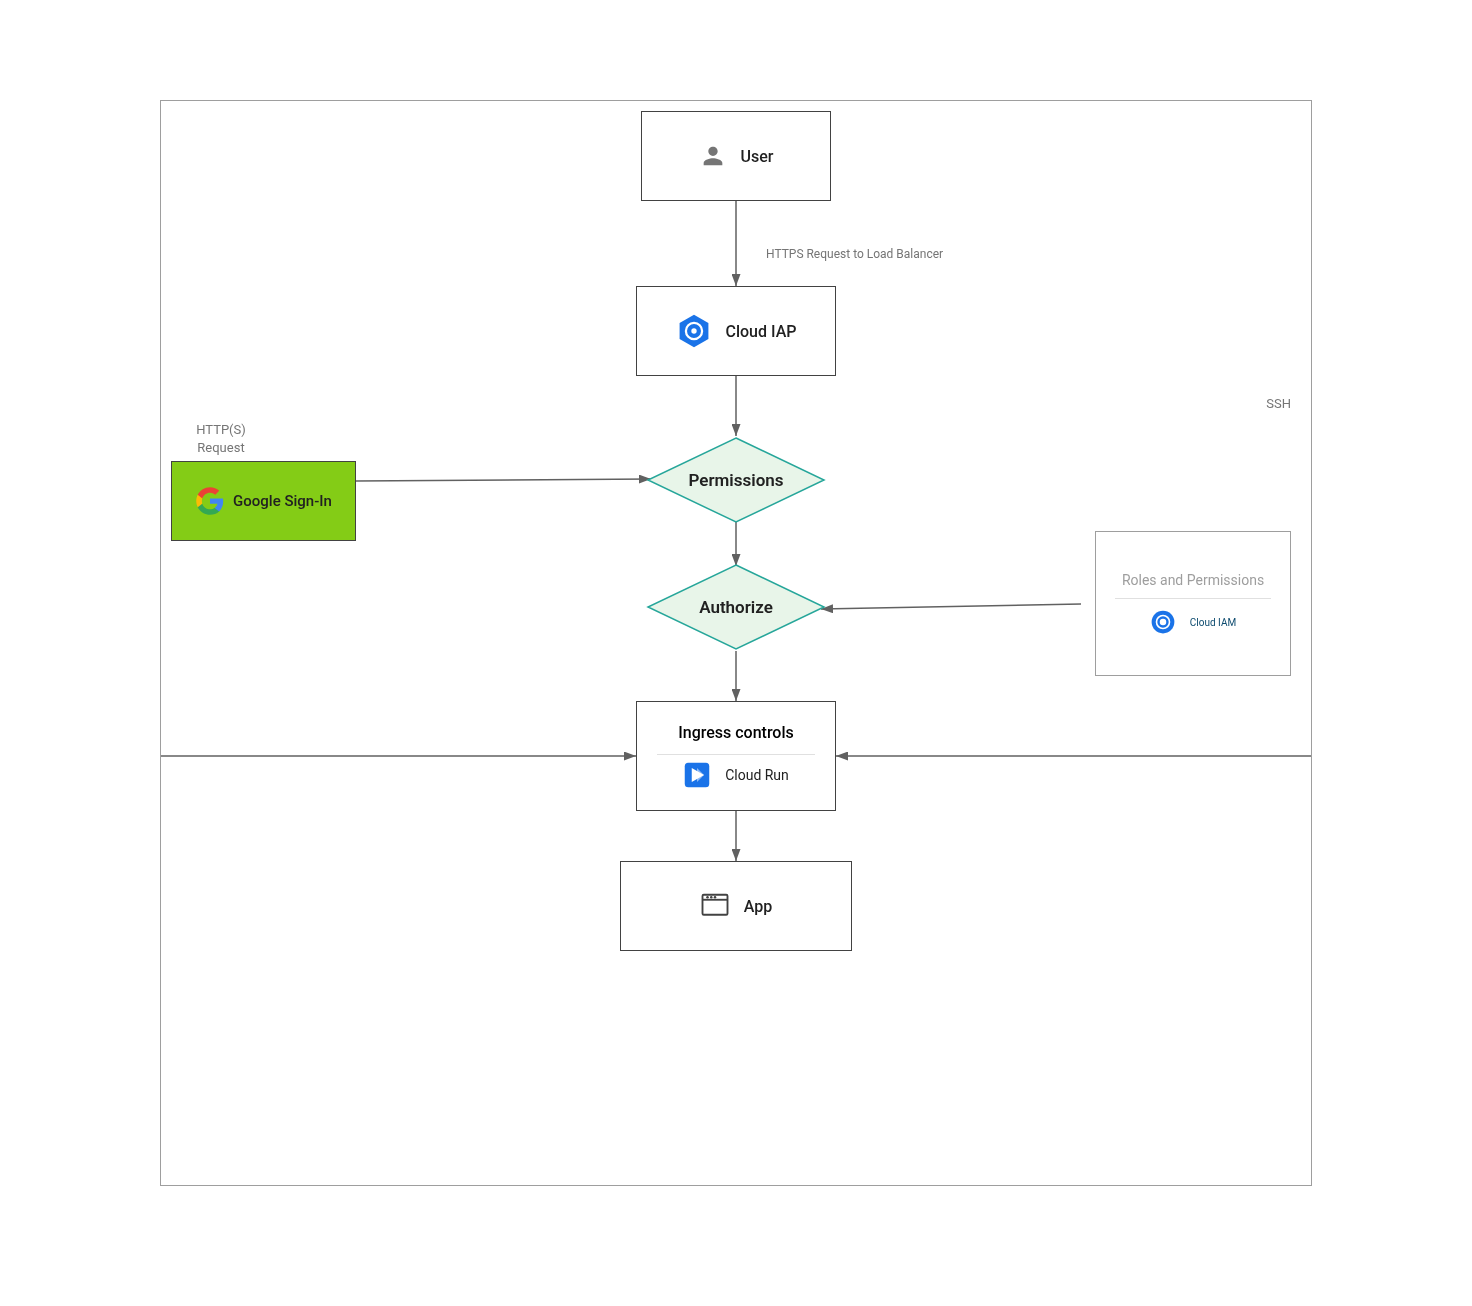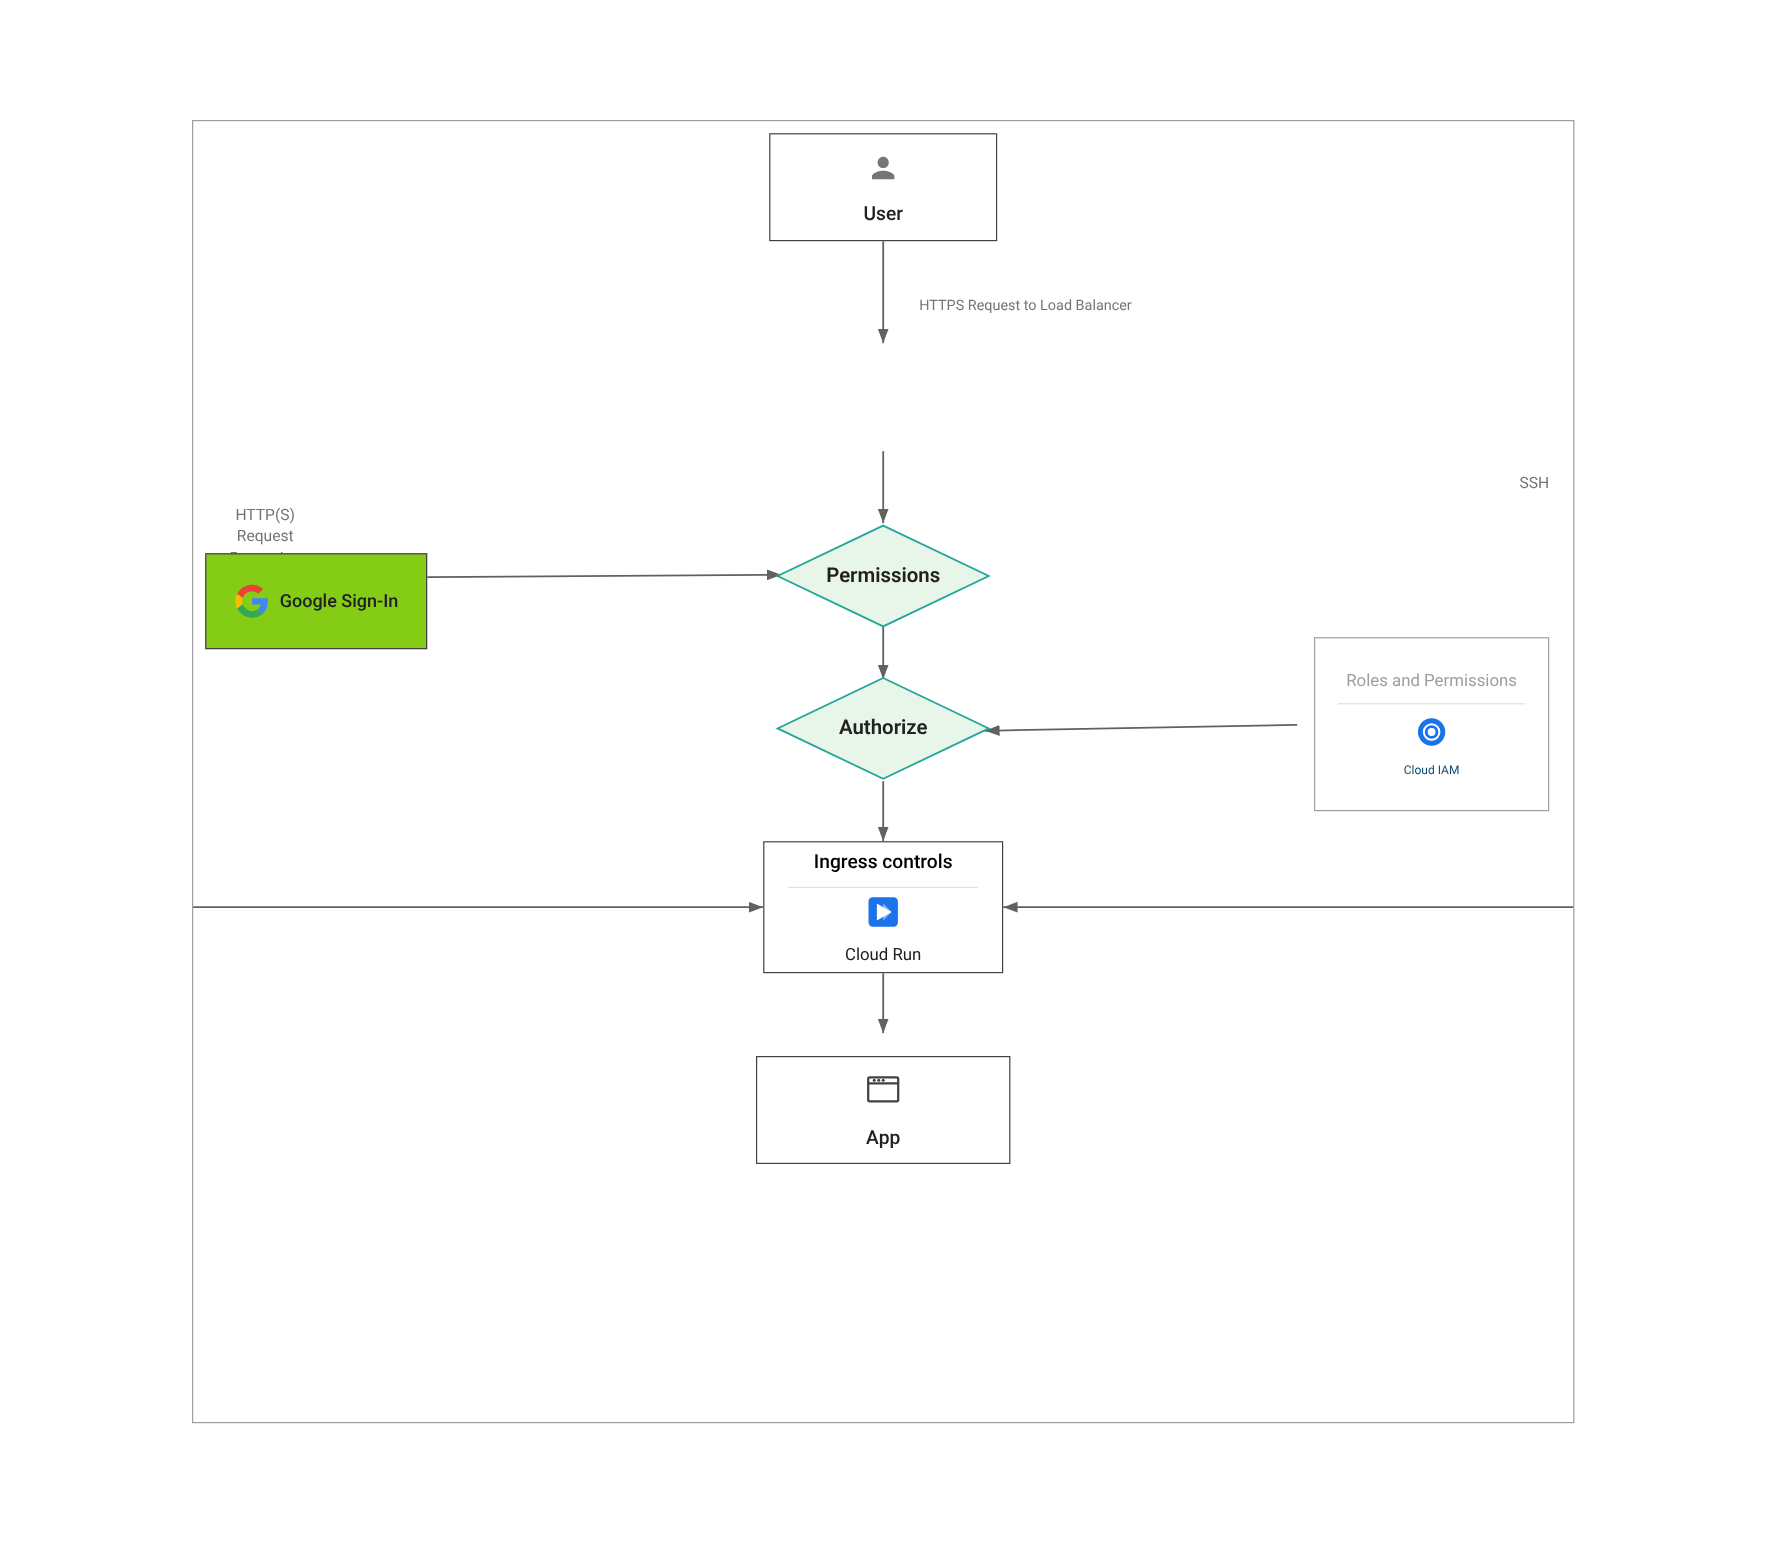--- a/index.html
+++ b/index.html
@@ -67,23 +67,22 @@
       transform: translateX(-50%);
       width: 200px;
       height: 110px;
     }
 
     
     .app-node {
       top: 760px;
       left: 50%;
       transform: translateX(-50%);
-      width: 212px;
+      width: 232px;
       height: 90px;
-      margin-top: 19px;
     }
 
     
     .google-signin-node {
       position: absolute;
       top: 340px;
       left: 10px;
       width: 185px;
       height: 80px;
       background: #84cc16;
@@ -126,21 +125,20 @@
       font-weight: 500;
       color: #212121;
       text-align: center;
     }
 
     
     .icon-container {
       display: flex;
       align-items: center;
       gap: 14px;
-      flex-direction: column;
     }
 
     
     .side-label-left {
       position: absolute;
       left: 20px;
       top: 320px;
       font-size: 13px;
       color: #757575;
       text-align: center;
@@ -244,20 +242,31 @@
     <div class="node-box user-node">
       <div class="icon-container">
 
         <svg width="28" height="28" viewBox="0 0 24 24" fill="#757575">
           <path d="M12 12c2.21 0 4-1.79 4-4s-1.79-4-4-4-4 1.79-4 4 1.79 4 4 4zm0 2c-2.67 0-8 1.34-8 4v2h16v-2c0-2.66-5.33-4-8-4z"></path>
         </svg>
         <span class="node-label">User</span>
       </div>
     </div>
 
+    <div class="node-box cloud-iap-node">
+      <div class="icon-container">
+
+        <svg width="36" height="36" viewBox="0 0 40 40">
+          <polygon points="20,2 36,11 36,29 20,38 4,29 4,11" fill="#1a73e8"></polygon>
+          <circle cx="20" cy="20" r="9" fill="none" stroke="white" stroke-width="2.5"></circle>
+          <circle cx="20" cy="20" r="3" fill="white"></circle>
+        </svg>
+        <span class="node-label">Cloud IAP</span>
+      </div>
+    </div>
 
     <div style="position:absolute; top:335px; left:50%; transform:translateX(-50%); width:180px; height:88px;">
       <svg width="180" height="88" viewBox="0 0 180 88">
         <polygon points="90,2 178,44 90,86 2,44" fill="#e8f5e9" stroke="#26a69a" stroke-width="1.5"></polygon>
       </svg>
       <div style="position:absolute;top:0;left:0;width:180px;height:88px;display:flex;align-items:center;justify-content:center;">
         <span style="font-size:17px;font-weight:600;color:#212121;">Permissions</span>
       </div>
     </div>
 

